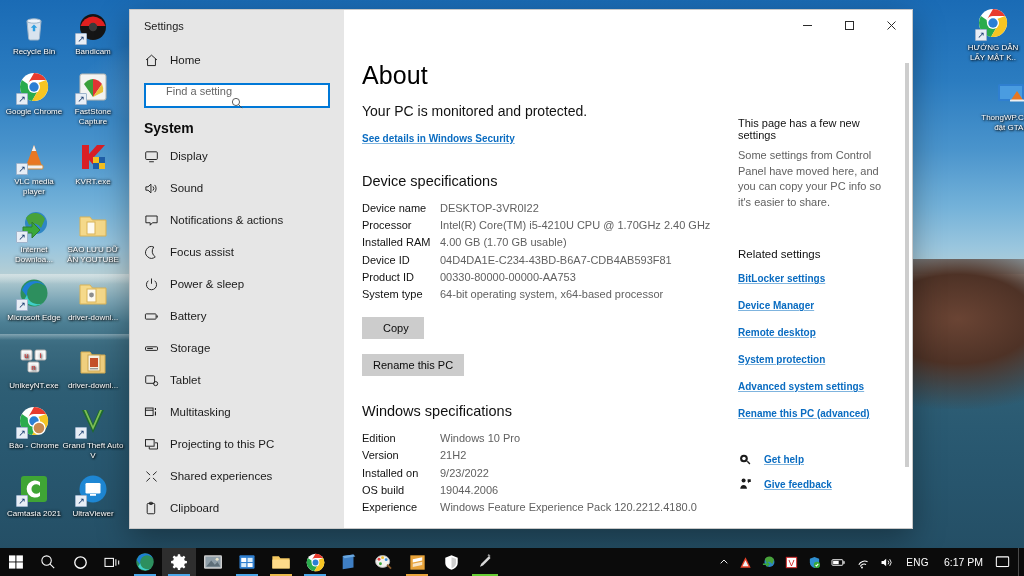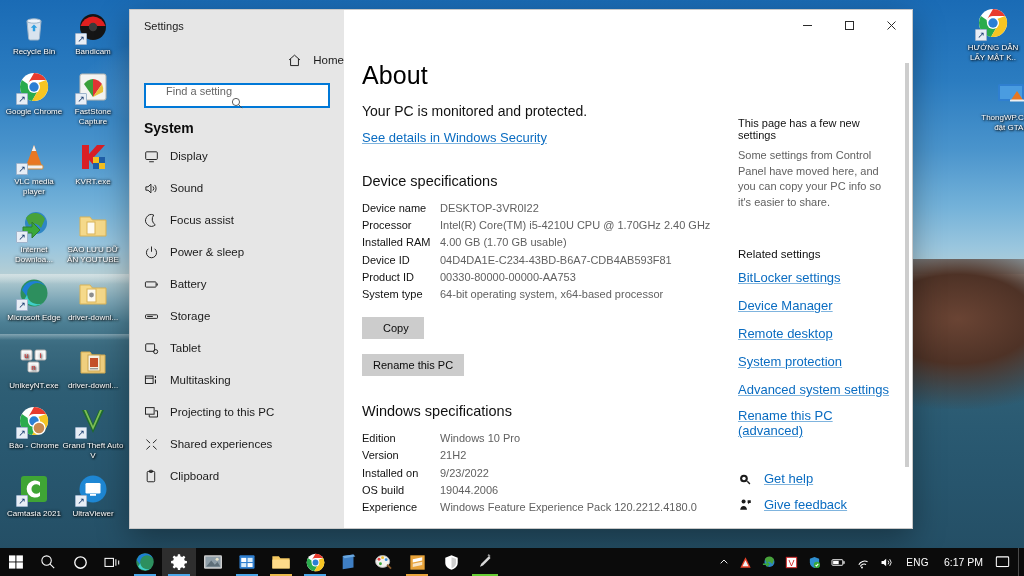--- a/index.html
+++ b/index.html
@@ -100,21 +100,21 @@
     overflow: hidden;
   }
   .nav-row {
     display: flex; align-items: center; height: 32px;
     padding-left: 14px; font-size: 11.5px; color: #1b1b1b; cursor: default;
   }
   .nav-row .ico {
     width: 26px; flex: none; display: flex; align-items: center;
     color: #1b1b1b;
   }
-  #home-row { height: 34px; margin-bottom: 2px; justify-content: flex-end; }
+  #home-row { height: 34px; margin-bottom: 2px; }
   #search-wrap { padding: 4px 14px 2px; }
   #search-box {
     display: flex; align-items: center; height: 25px;
     background: #fff; border: 2px solid #0078d7; padding: 0 6px; flex-direction: column;
   }
   #search-input {
     flex: 1; border: 0; outline: 0; background: transparent;
     font-family: "Liberation Sans", sans-serif; font-size: 11px; color: #1b1b1b;
   }
   #search-input::placeholder { color: #666; }
@@ -132,22 +132,22 @@
   }
   #content-main { width: 380px; flex: none; padding: 20px 0 0 18px; }
   #content-side { flex: 1; padding: 76px 18px 0 14px; }
 
   h1#page-title {
     font-size: 25px; font-weight: normal; color: #000;
     letter-spacing: .1px; margin-bottom: 13px;
   }
   #protect-line { font-size: 14px; color: #121212; margin-bottom: 9px; }
   a.link {
-    color: #0a6cc1; font-size: 13px; text-decoration: underline;
-    text-decoration-color: #7fb4de; display: inline-block; cursor: pointer;
+    color: #0a6cc1; font-size: 10px; text-decoration: underline;
+    text-decoration-color: #7fb4de; display: inline-block; cursor: pointer; font-weight: bold;
   }
   h2.section-title {
     font-size: 14.5px; color: #101010; font-weight: normal;
     margin: 27px 0 11px;
   }
   .spec-row { display: flex; font-size: 11px; line-height: 17.2px; }
   .spec-key { width: 78px; flex: none; color: #121212; }
   .spec-val { color: #616161; white-space: nowrap; }
   .btn {
     background: #cccccc; border: 1px solid #cccccc; color: #0a0a0a;
@@ -503,20 +503,28 @@
         <div class="nav-row">
           <span class="ico">
             <svg width="15" height="15" viewBox="0 0 16 16">
               <path d="M2 6.2h2.3L7.4 3.4v9.2L4.3 9.8H2z" fill="none" stroke="#1b1b1b" stroke-width="1"></path>
               <path d="M9.5 5.8a3.2 3.2 0 0 1 0 4.4M11.4 4.2a5.6 5.6 0 0 1 0 7.6" fill="none" stroke="#1b1b1b" stroke-width="1"></path>
             </svg>
           </span>
           <span>Sound</span>
         </div>
 
+        <div class="nav-row">
+          <span class="ico">
+            <svg width="15" height="15" viewBox="0 0 16 16">
+              <path d="M2 3.2h12v7.2H9l-2.4 2.6v-2.6H2z" fill="none" stroke="#1b1b1b" stroke-width="1"></path>
+            </svg>
+          </span>
+          <span>Notifications &amp; actions</span>
+        </div>
 
         <div class="nav-row">
           <span class="ico">
             <svg width="15" height="15" viewBox="0 0 16 16">
               <path d="M10.4 2.2A6.2 6.2 0 1 0 12 12.6 7 7 0 0 1 10.4 2.2z" fill="none" stroke="#1b1b1b" stroke-width="1"></path>
             </svg>
           </span>
           <span>Focus assist</span>
         </div>
 

